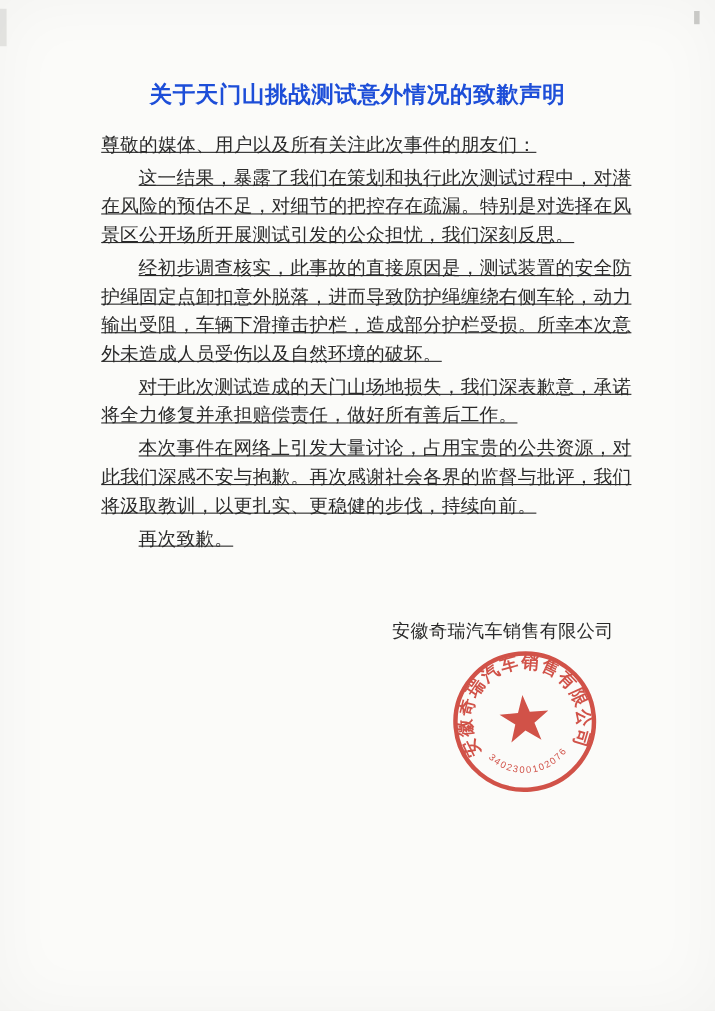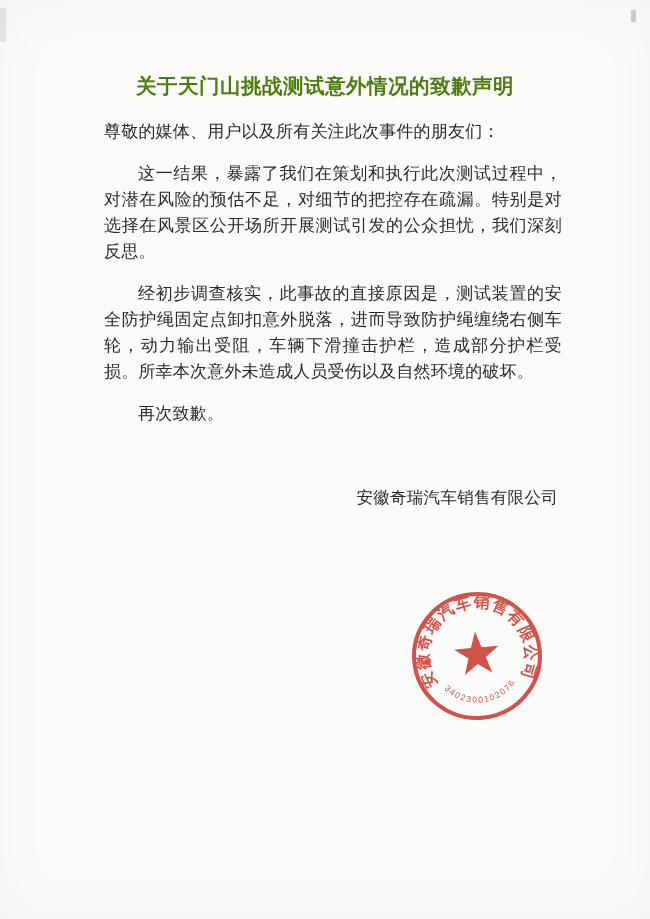--- a/index.html
+++ b/index.html
@@ -25,32 +25,33 @@
   .artifact.tl { left: 0; top: 8; width: 6px; height: 34px; top: 8px; opacity: .7; }
   .artifact.tr { right: 14px; top: 10px; width: 5px; height: 12px; background: #bdbdba; opacity: .8; }
   .doc-title {
     margin: 0;
     padding-top: 72px;
     text-align: center;
     font-family: "Liberation Sans", "DejaVu Sans", sans-serif;
     font-weight: bold;
     font-size: 20.5px;
     letter-spacing: 0.5px;
-    color: #4d7c0f;
+    color: #1d4ed8;
   }
   .body-text {
     margin: 19px 72px 0 88px;   
     font-size: 17px;
     line-height: 26px;
     text-align: justify;
     letter-spacing: 0.2px;
   }
   .body-text p {
-    margin: 16px;
+    margin: 4px;
     text-indent: 2em;
+    text-decoration: underline;
   }
   .body-text p.greeting {
     text-indent: 0;
   }
   .closing {
     margin: 57px 92px 0 0;
     text-align: right;
     font-size: 16.5px;
     line-height: 27px;
     letter-spacing: 0.3px;
@@ -78,20 +79,22 @@
 
   <div class="artifact tl"></div>
   <div class="artifact tr"></div>
 
   <h1 class="doc-title">关于天门山挑战测试意外情况的致歉声明</h1>
 
   <div class="body-text">
     <p class="greeting">尊敬的媒体、用户以及所有关注此次事件的朋友们：</p>
     <p>这一结果，暴露了我们在策划和执行此次测试过程中，对潜在风险的预估不足，对细节的把控存在疏漏。特别是对选择在风景区公开场所开展测试引发的公众担忧，我们深刻反思。</p>
     <p>经初步调查核实，此事故的直接原因是，测试装置的安全防护绳固定点卸扣意外脱落，进而导致防护绳缠绕右侧车轮，动力输出受阻，车辆下滑撞击护栏，造成部分护栏受损。所幸本次意外未造成人员受伤以及自然环境的破坏。</p>
+    <p>对于此次测试造成的天门山场地损失，我们深表歉意，承诺将全力修复并承担赔偿责任，做好所有善后工作。</p>
+    <p>本次事件在网络上引发大量讨论，占用宝贵的公共资源，对此我们深感不安与抱歉。再次感谢社会各界的监督与批评，我们将汲取教训，以更扎实、更稳健的步伐，持续向前。</p>
     <p>再次致歉。</p>
   </div>
 
   <div class="closing">
     <div>安徽奇瑞汽车销售有限公司</div>
   </div>
 
   <svg class="seal" viewBox="0 0 132 130" xmlns="http://www.w3.org/2000/svg">
     <defs>
       <path id="seal-top-arc" d="M 27.7,93.9 A 48,48 0 1 1 104.3,93.9" fill="none"></path>

